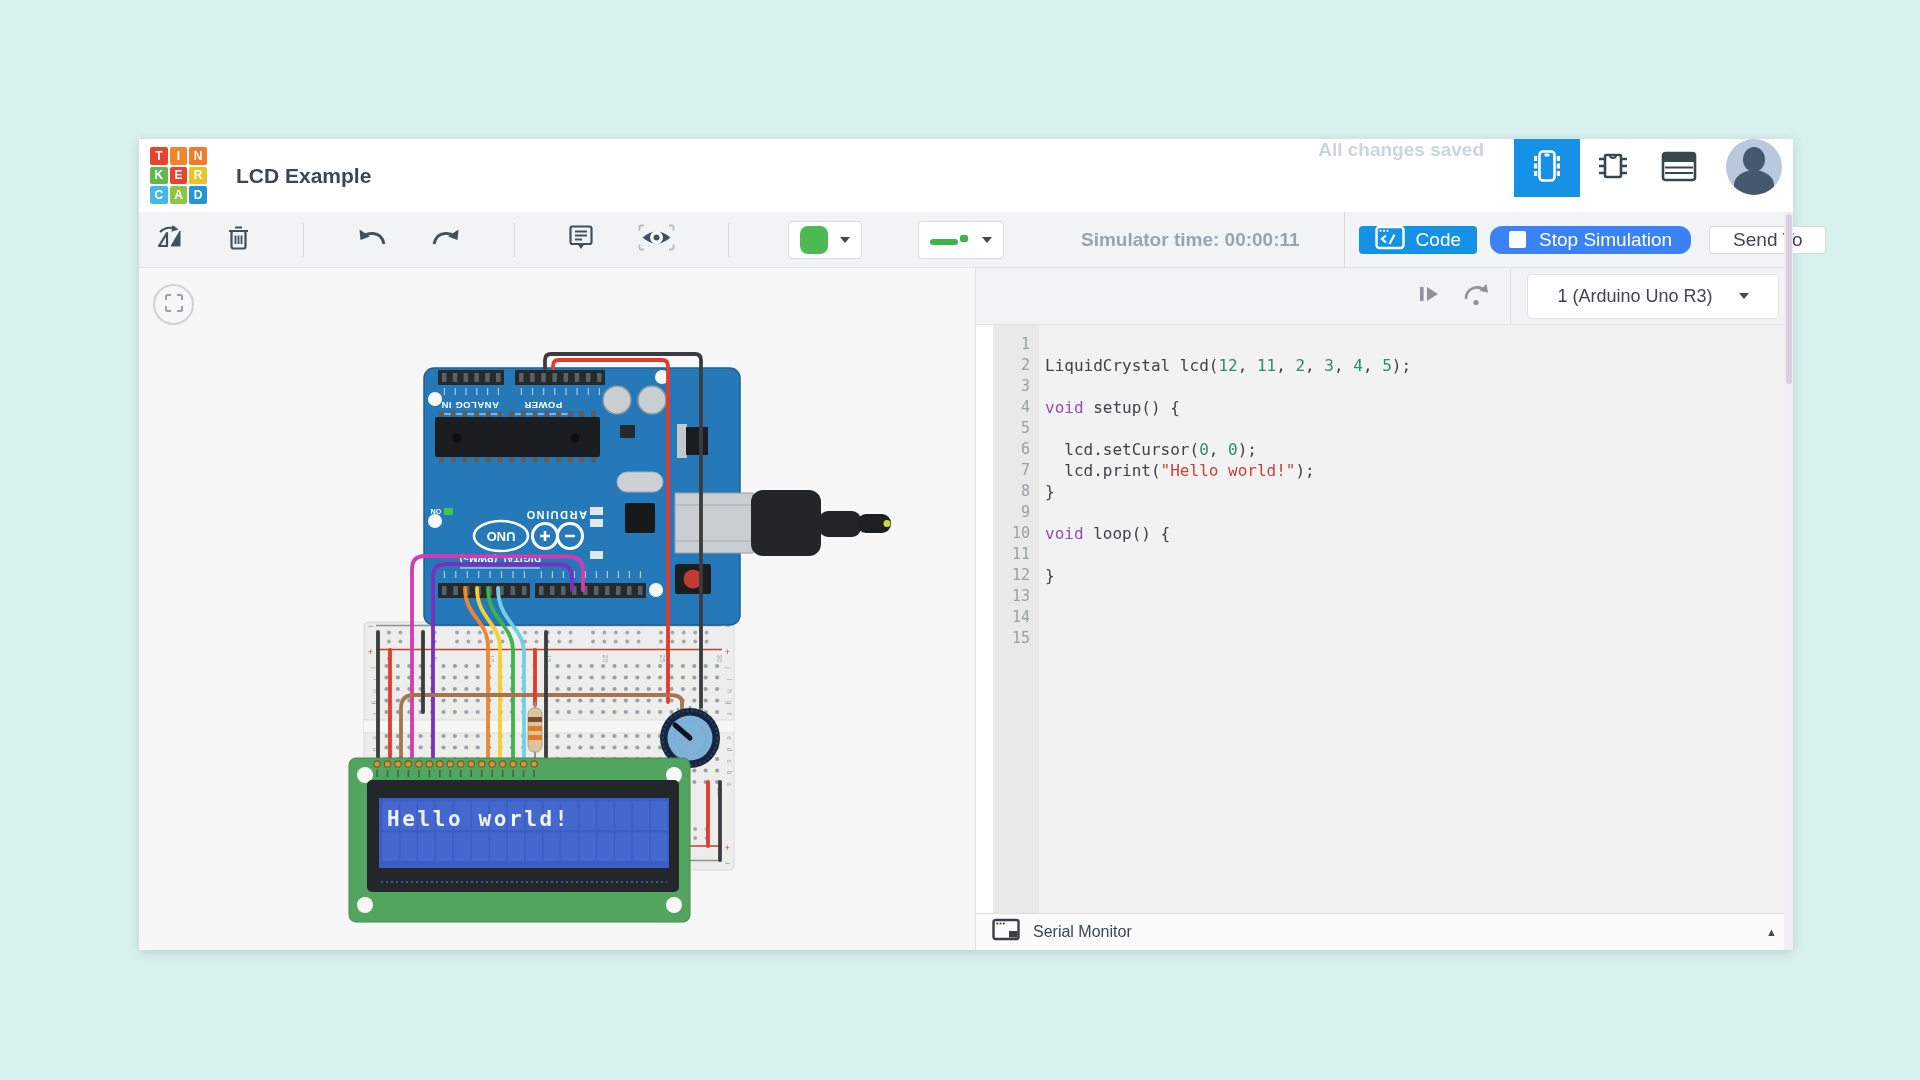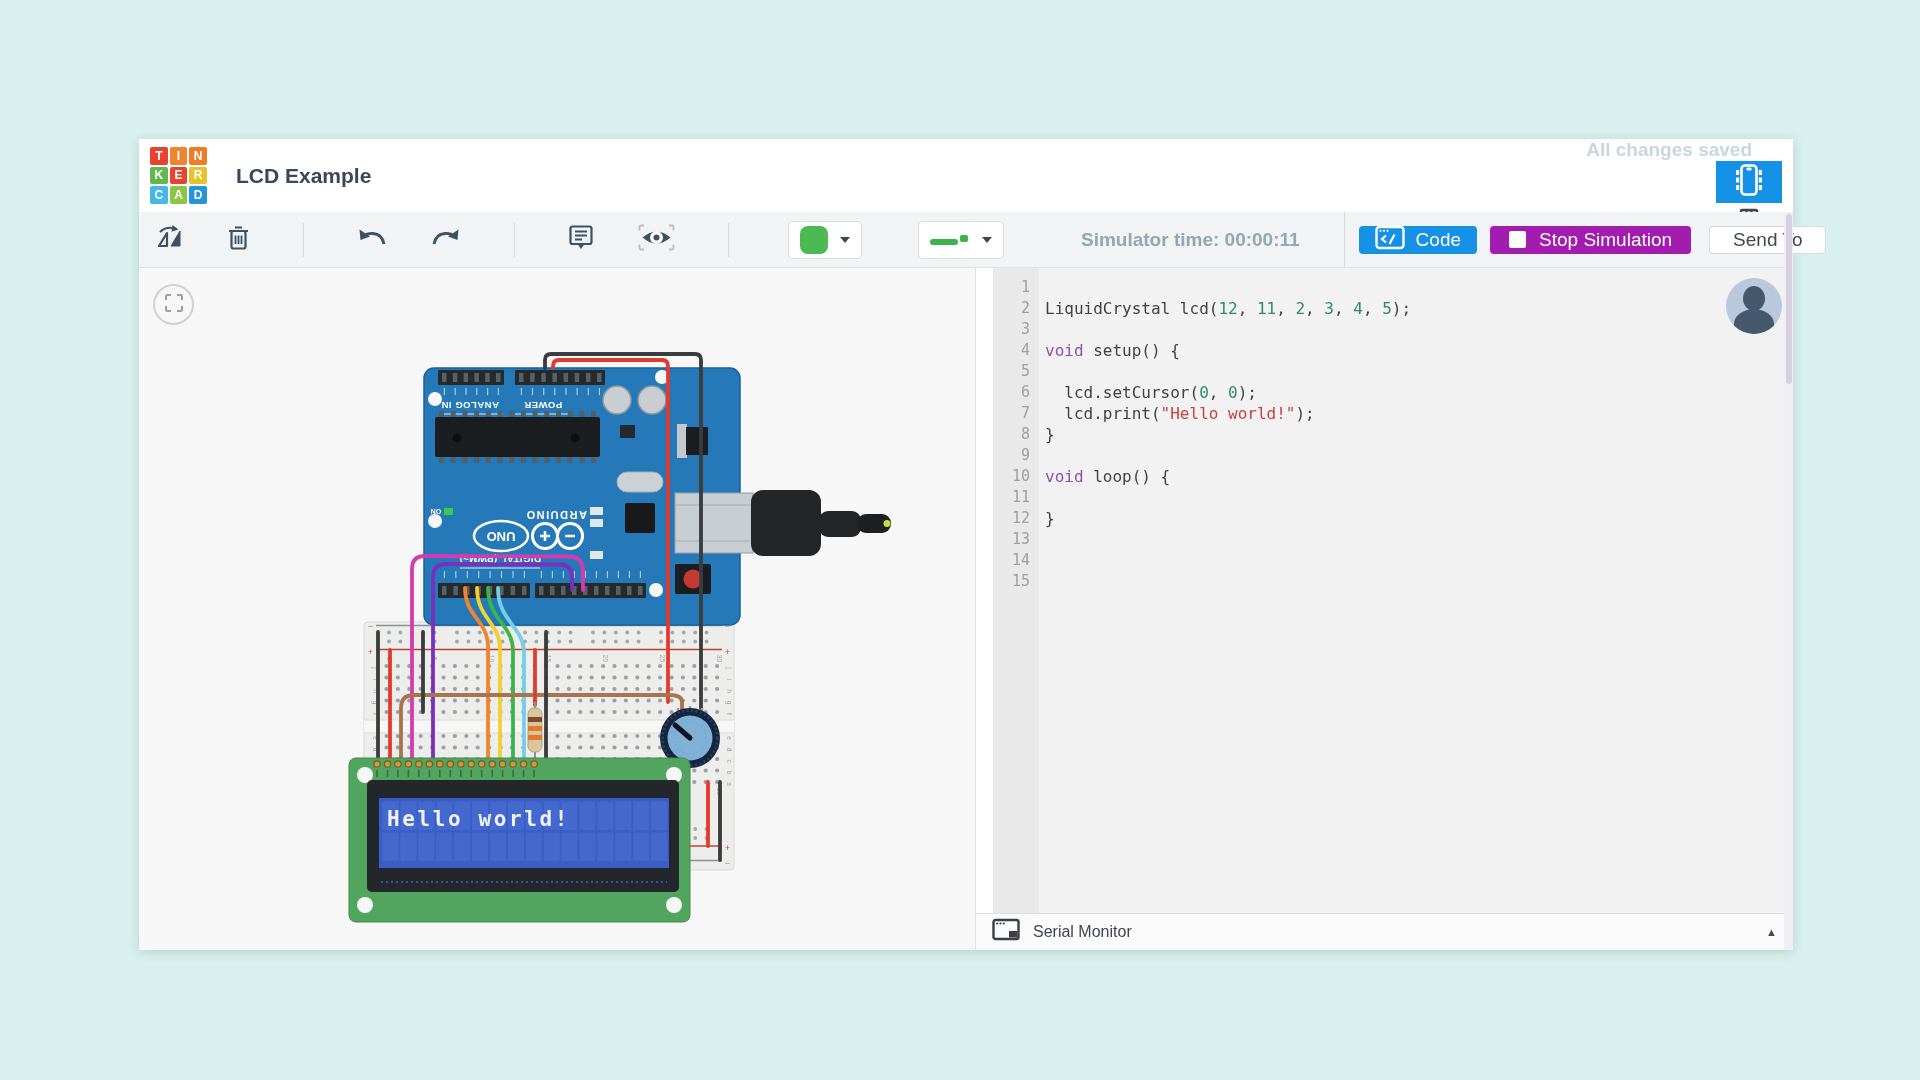--- a/index.html
+++ b/index.html
@@ -8,21 +8,21 @@
 
   .window { position:absolute; left:139px; top:139px; width:1654px; height:811px;
             background:#fff; box-shadow:0 2px 10px rgba(40,80,80,.18);
             display:flex; flex-direction:column; }
 
   
   .hdr { height:73px; flex:none; display:flex; align-items:center; padding:0 11px; background:#fff; }
   .logo { width:57px; height:57px; display:grid; grid-template-columns:repeat(3,1fr); grid-template-rows:repeat(3,1fr); gap:2px; cursor:pointer; }
   .logo-tile { display:flex; align-items:center; justify-content:center; color:#fff; font-weight:700; font-size:12px; border-radius:2px; }
   .hdr-title { margin-left:29px; font-size:21px; font-weight:700; color:#3b4754; }
-  .hdr-right { margin-left:auto; display:flex; align-items:flex-end; height:100%;flex-direction:column; }
+  .hdr-right { margin-left:auto; display:flex; align-items:flex-start; height:100%; }
   .autosave { color:#c7d7dc; font-size:19px; font-weight:700; margin-right:30px; }
   .hdr-btn { width:66px; height:58px; display:flex; align-items:center; justify-content:center; }
   .hdr-btn.active { background:#1591e6; }
   .avatar { width:56px; height:56px; border-radius:50%; background:#b9c8dd; position:relative; overflow:hidden; margin-left:14px; flex:none; }
   .av-head { position:absolute; left:17px; top:8px; width:22px; height:25px; border-radius:50%; background:#45586e; }
   .av-body { position:absolute; left:8px; top:31px; width:40px; height:30px; border-radius:50% 50% 0 0; background:#45586e; }
 
   
   .toolbar { height:56px; flex:none; background:#f2f3f4; border-bottom:1px solid #e2e2e2;
              display:flex; align-items:center; padding:0 15px 0 17px;gap:44px; }
@@ -34,21 +34,21 @@
   .swatch-square { width:28px; height:28px; border-radius:8px; background:#4db951; }
   .wirewrap { position:relative; width:40px; height:20px; }
   .wire-line { position:absolute; left:0; top:9px; width:28px; height:6px; border-radius:3px; background:#3bb54a; }
   .wire-dot  { position:absolute; left:30px; top:5px; width:8px; height:7px; border-radius:2px; background:#3bb54a; }
   .caret { width:0; height:0; border-left:5.5px solid transparent; border-right:5.5px solid transparent;
            border-top:6.5px solid #3c4a55; margin-left:12px; }
   .simtime { color:#94a6b1; font-size:19px; font-weight:700; margin-left:27px; white-space:nowrap; }
   .action { margin-left:auto; display:flex; align-items:center; height:100%; }
   .btn { height:28px; border-radius:4px; display:flex; align-items:center; font-size:19px; white-space:nowrap; }
   .btn-code { background:#1591e6; color:#fff; gap:11px; margin-left:14px; padding:0 16px; }
-  .btn-stop { background:#a21caf; color:#fff; gap:13px; margin-left:13px; padding:8px 19px; }
+  .btn-stop { background:#3b82f6; color:#fff; gap:13px; margin-left:13px; padding:8px 19px;border-radius:12px; }
   .btn-send { background:#fff; border:1px solid #d9d9d9; color:#3b4754; margin-left:18px; padding:0 23px; }
   .stopsq { width:17px; height:17px; background:#fff; border-radius:2px; }
 
   
   .main { flex:1; display:flex; min-height:0; }
   .canvas { width:837px; flex:none; background:#f7f7f7; border-right:1px solid #e2e2e2; position:relative; }
   .circuit { position:absolute; left:0; top:0; }
   .fit-btn { position:absolute; left:14px; top:16px; width:41px; height:41px; border-radius:50%;
              border:2px solid #cfd2d4; background:transparent; display:flex; align-items:center; justify-content:center; }
 
@@ -985,20 +985,44 @@
             <path d="M2 7 V3.5 Q2 2 3.5 2 H7"></path>
             <path d="M13 2 H16.5 Q18 2 18 3.5 V7"></path>
             <path d="M18 13 V16.5 Q18 18 16.5 18 H13"></path>
             <path d="M7 18 H3.5 Q2 18 2 16.5 V13"></path>
           </svg>
         </span>
       </div>
     </div>
 
     <div class="codepanel">
+      <div class="ctop">
+        <div class="dbg">
+          <span>
+            <svg width="26" height="26" viewBox="0 0 26 26">
+                <rect x="5" y="6" width="3.6" height="14" fill="#8d9499"></rect>
+                <path d="M12 6 L23 13 L12 20 Z" fill="#8d9499"></path>
+              </svg>
+          </span>
+        </div>
+        <div class="dbg">
+          <span>
+            <svg width="30" height="27" viewBox="0 0 30 27">
+              <path d="M5 18 A11 11 0 0 1 24 10" fill="none" stroke="#8d9499" stroke-width="2.6"></path>
+              <path d="M25.5 3 L27 11.5 L18.5 9.8 Z" fill="#8d9499"></path>
+              <circle cx="15" cy="21.5" r="2.6" fill="#8d9499"></circle>
+            </svg>
+          </span>
+        </div>
+        <div class="ctop-sep"></div>
+        <div class="board-select">
+          <span>1 (Arduino Uno R3)</span>
+          <div class="caret" style="margin-left:0;"></div>
+        </div>
+      </div>
 
       <div class="editor">
         <div class="edge"></div>
         <div class="gutter">
             <div class="ln">1</div>
             <div class="ln">2</div>
             <div class="ln">3</div>
             <div class="ln">4</div>
             <div class="ln">5</div>
             <div class="ln">6</div>

